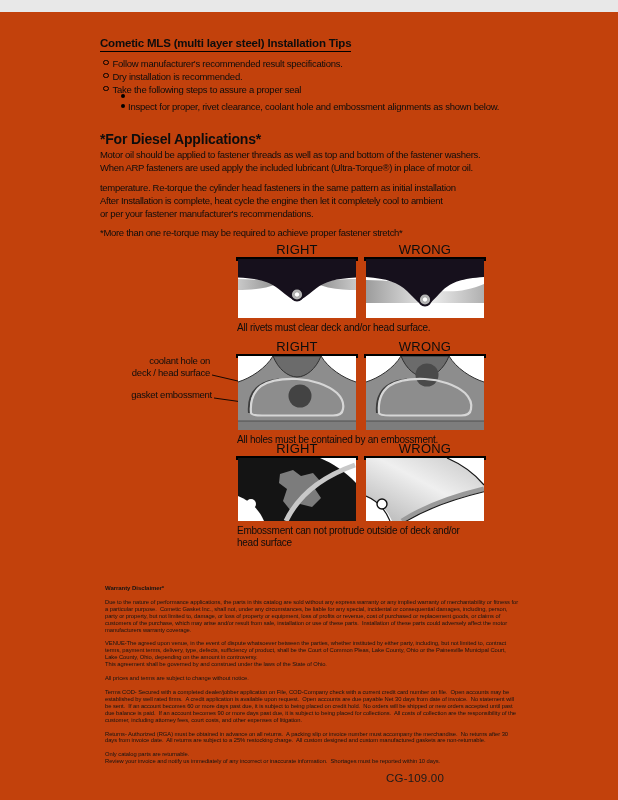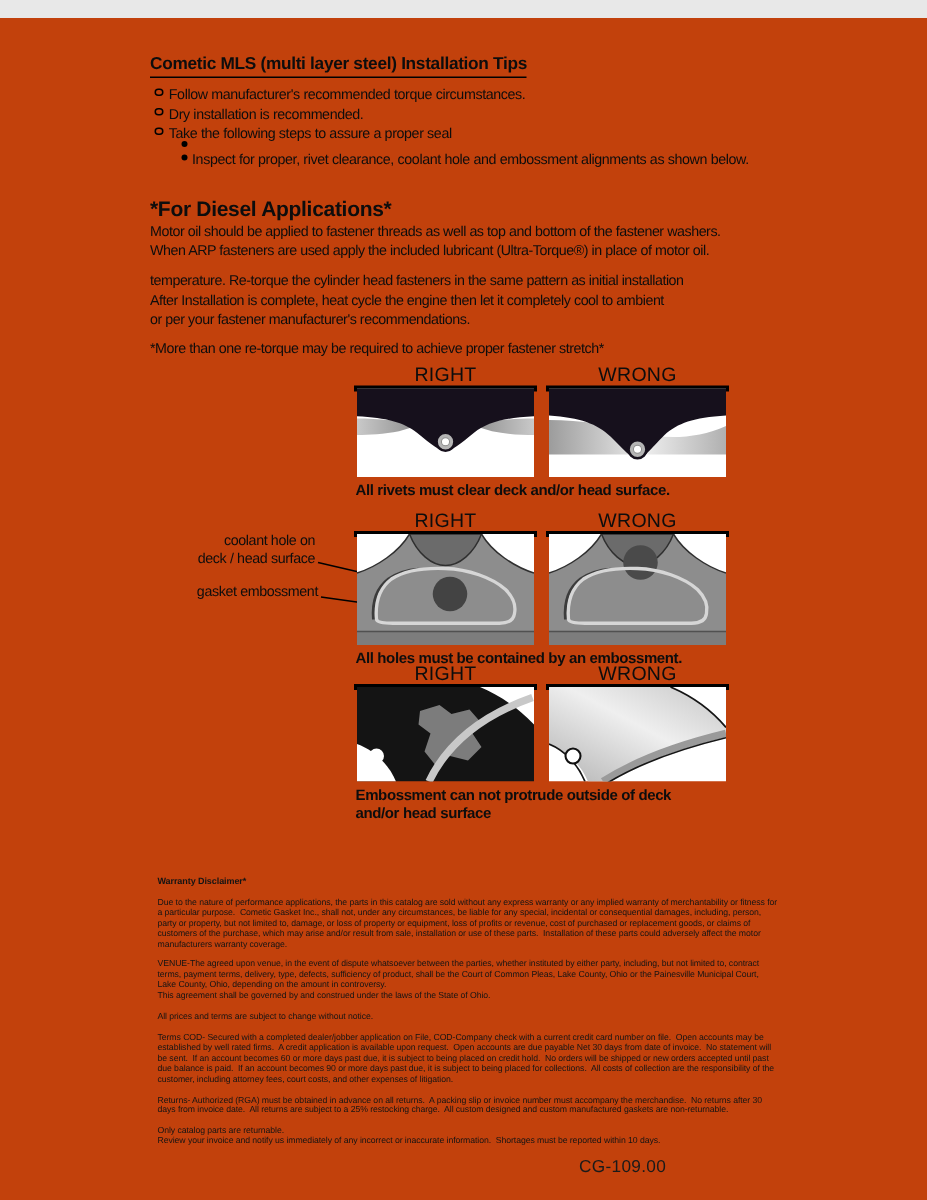--- a/index.html
+++ b/index.html
@@ -17,38 +17,38 @@
   .b-row{white-space:nowrap;display:flex;align-items:baseline;}
   .b-row.sub{padding-left:18px;}
   .ob{width:3.5px;height:3.5px;border:1px solid #000;border-radius:50%;display:inline-block;margin-right:4px;flex:0 0 auto;position:relative;top:-2px;}
   .fb{width:4px;height:4px;background:#000;border-radius:50%;display:inline-block;margin-right:3px;flex:0 0 auto;position:relative;top:-2px;}
   .diesel-h{left:100px;top:119px;font-size:14px;font-weight:bold;letter-spacing:-0.2px;white-space:nowrap;}
   .para{left:100px;font-size:9.5px;letter-spacing:-0.3px;line-height:13px;}
   .para div{white-space:nowrap;}
   .rw-label{font-size:13px;letter-spacing:0.2px;text-align:center;width:122px;}
   .dbox{width:118px;height:0;border:2px solid #000;}
   .dbox svg{display:block;}
-  .caption{font-size:10px;font-weight:bold;letter-spacing:-0.25px;line-height:12px;}
+  .caption{font-size:10px;font-weight:normal;letter-spacing:-0.25px;line-height:12px;}
   .side-label{font-size:9.5px;letter-spacing:-0.25px;line-height:11.5px;text-align:right;}
   .disclaimer{left:105px;top:573px;width:414px;font-size:5.8px;line-height:6.9px;letter-spacing:-0.05px;color:#141414;}
   .disclaimer h4{margin:0 0 7px 0;font-size:6px;font-weight:bold;}
   .disclaimer p{margin:0 0 7px 0;white-space:pre-wrap;}
   .footer-code{left:386px;top:760px;font-size:11.5px;letter-spacing:0.2px;color:#1a1a1a;}
 </style>
 </head>
 <body>
 
 <div class="page">
 
   <div class="abs title">Cometic MLS (multi layer steel) Installation Tips</div>
 
   <div class="abs bullets">
     <div class="b-row">
         <span class="ob"></span>
-        <span>Follow manufacturer's recommended torque circumstances.</span>
+        <span>Follow manufacturer's recommended result specifications.</span>
       </div>
     <div class="b-row">
         <span class="ob"></span>
         <span>Dry installation is recommended.</span>
       </div>
     <div class="b-row">
         <span class="ob"></span>
         <span>Take the following steps to assure a proper seal</span>
       </div>
     <div class="b-row sub">

